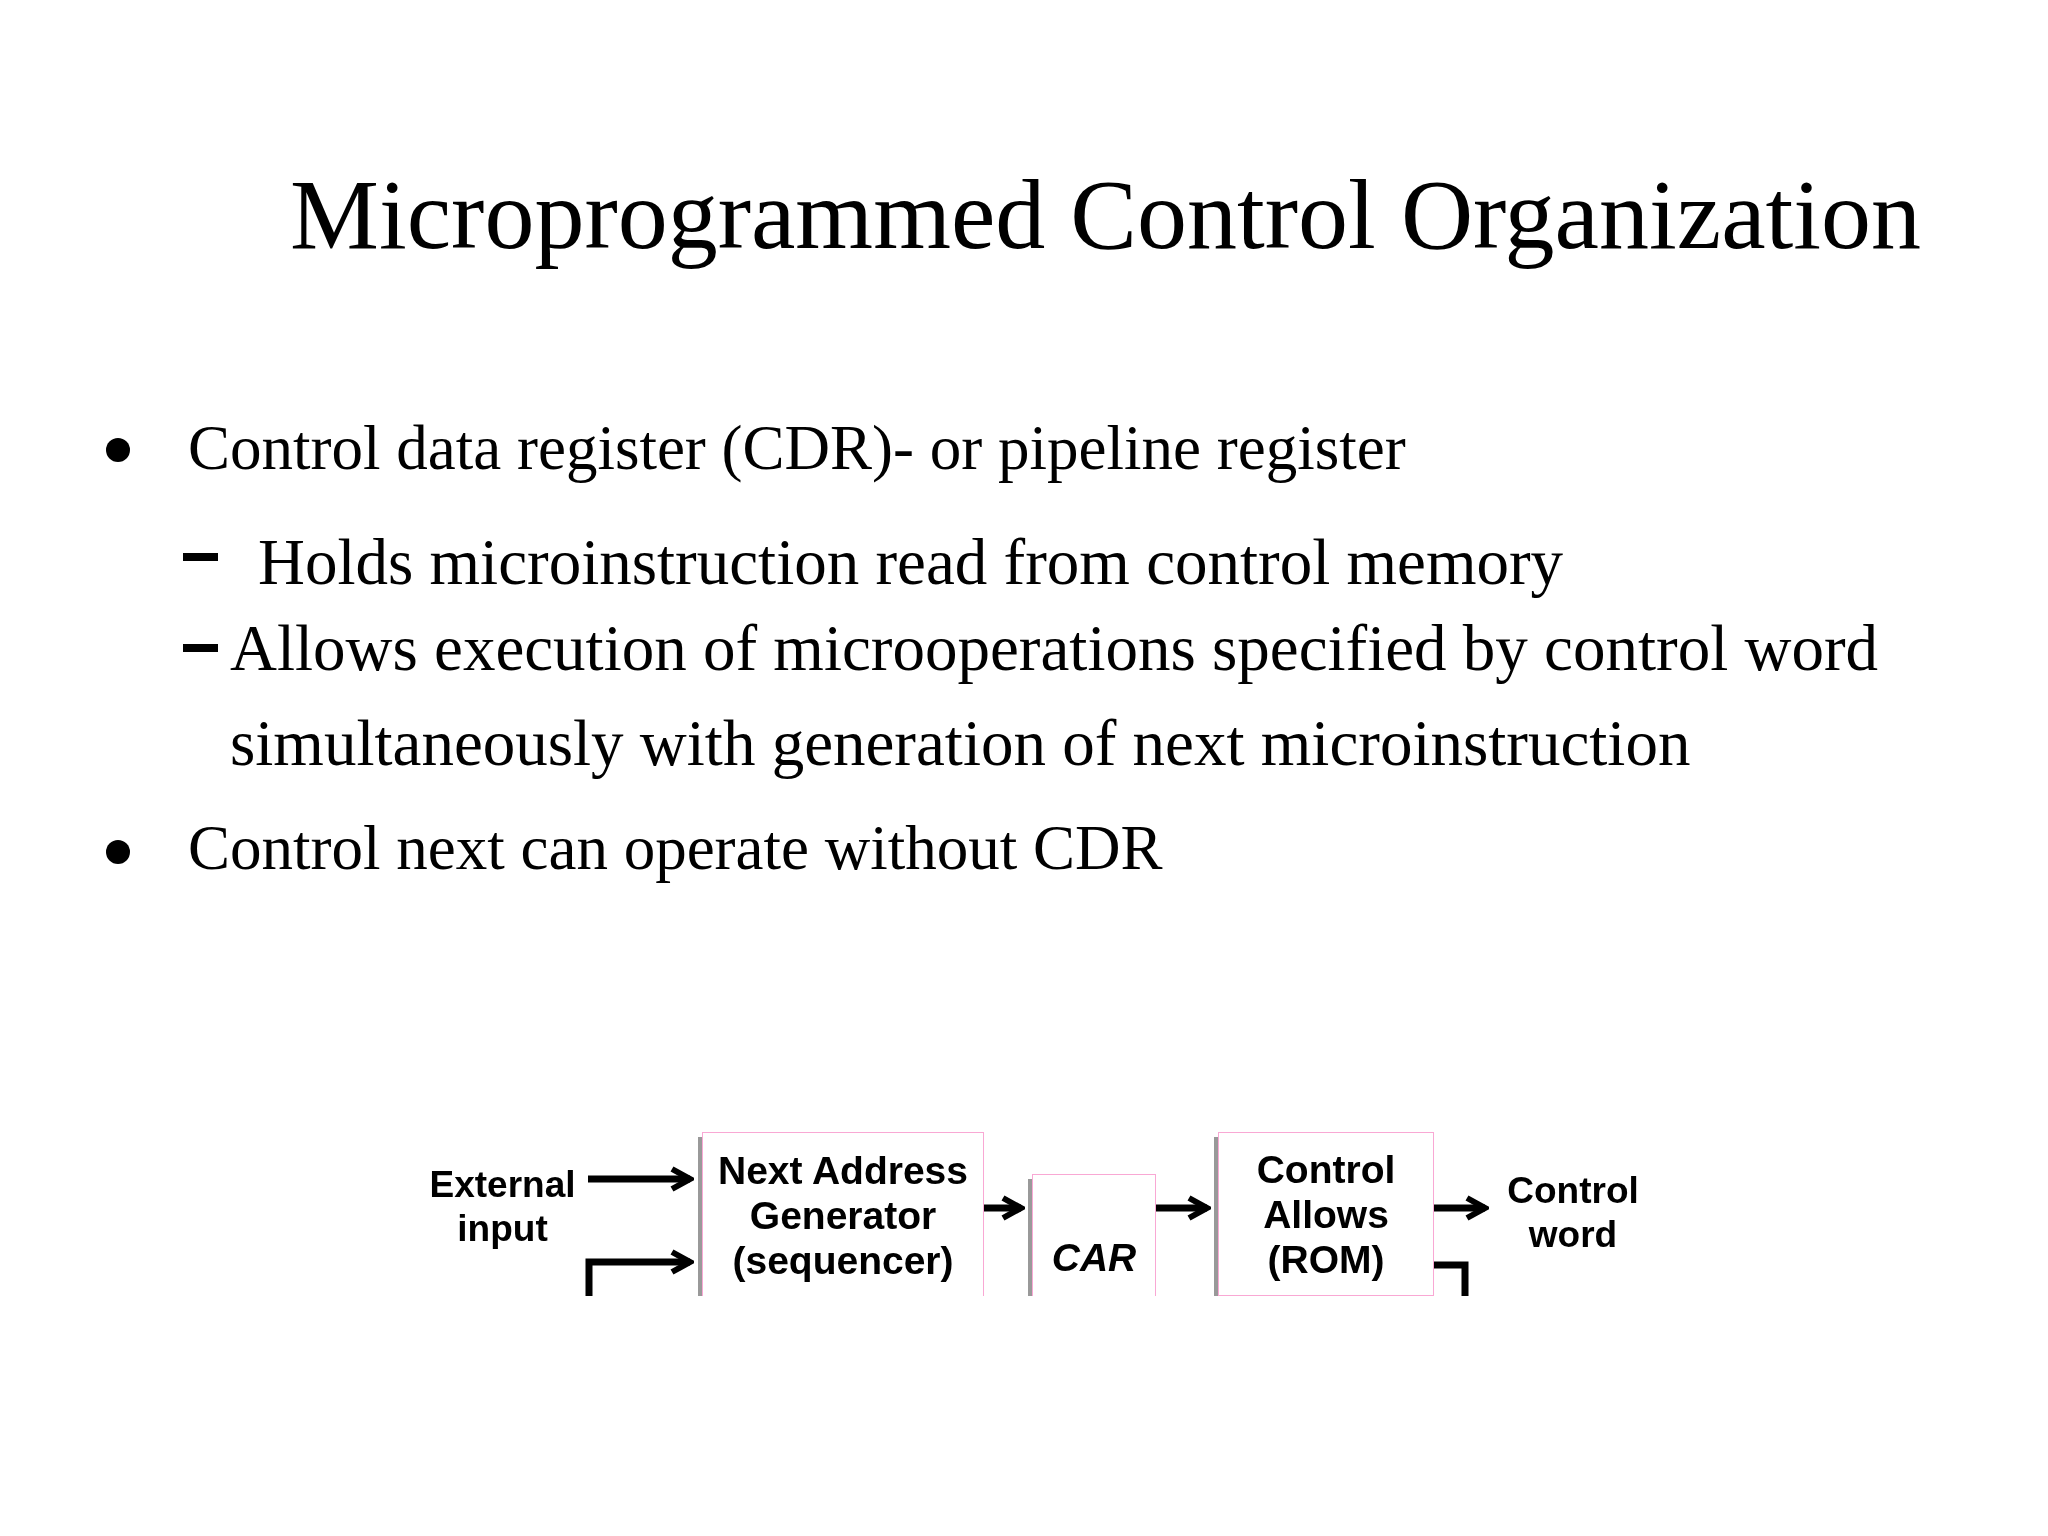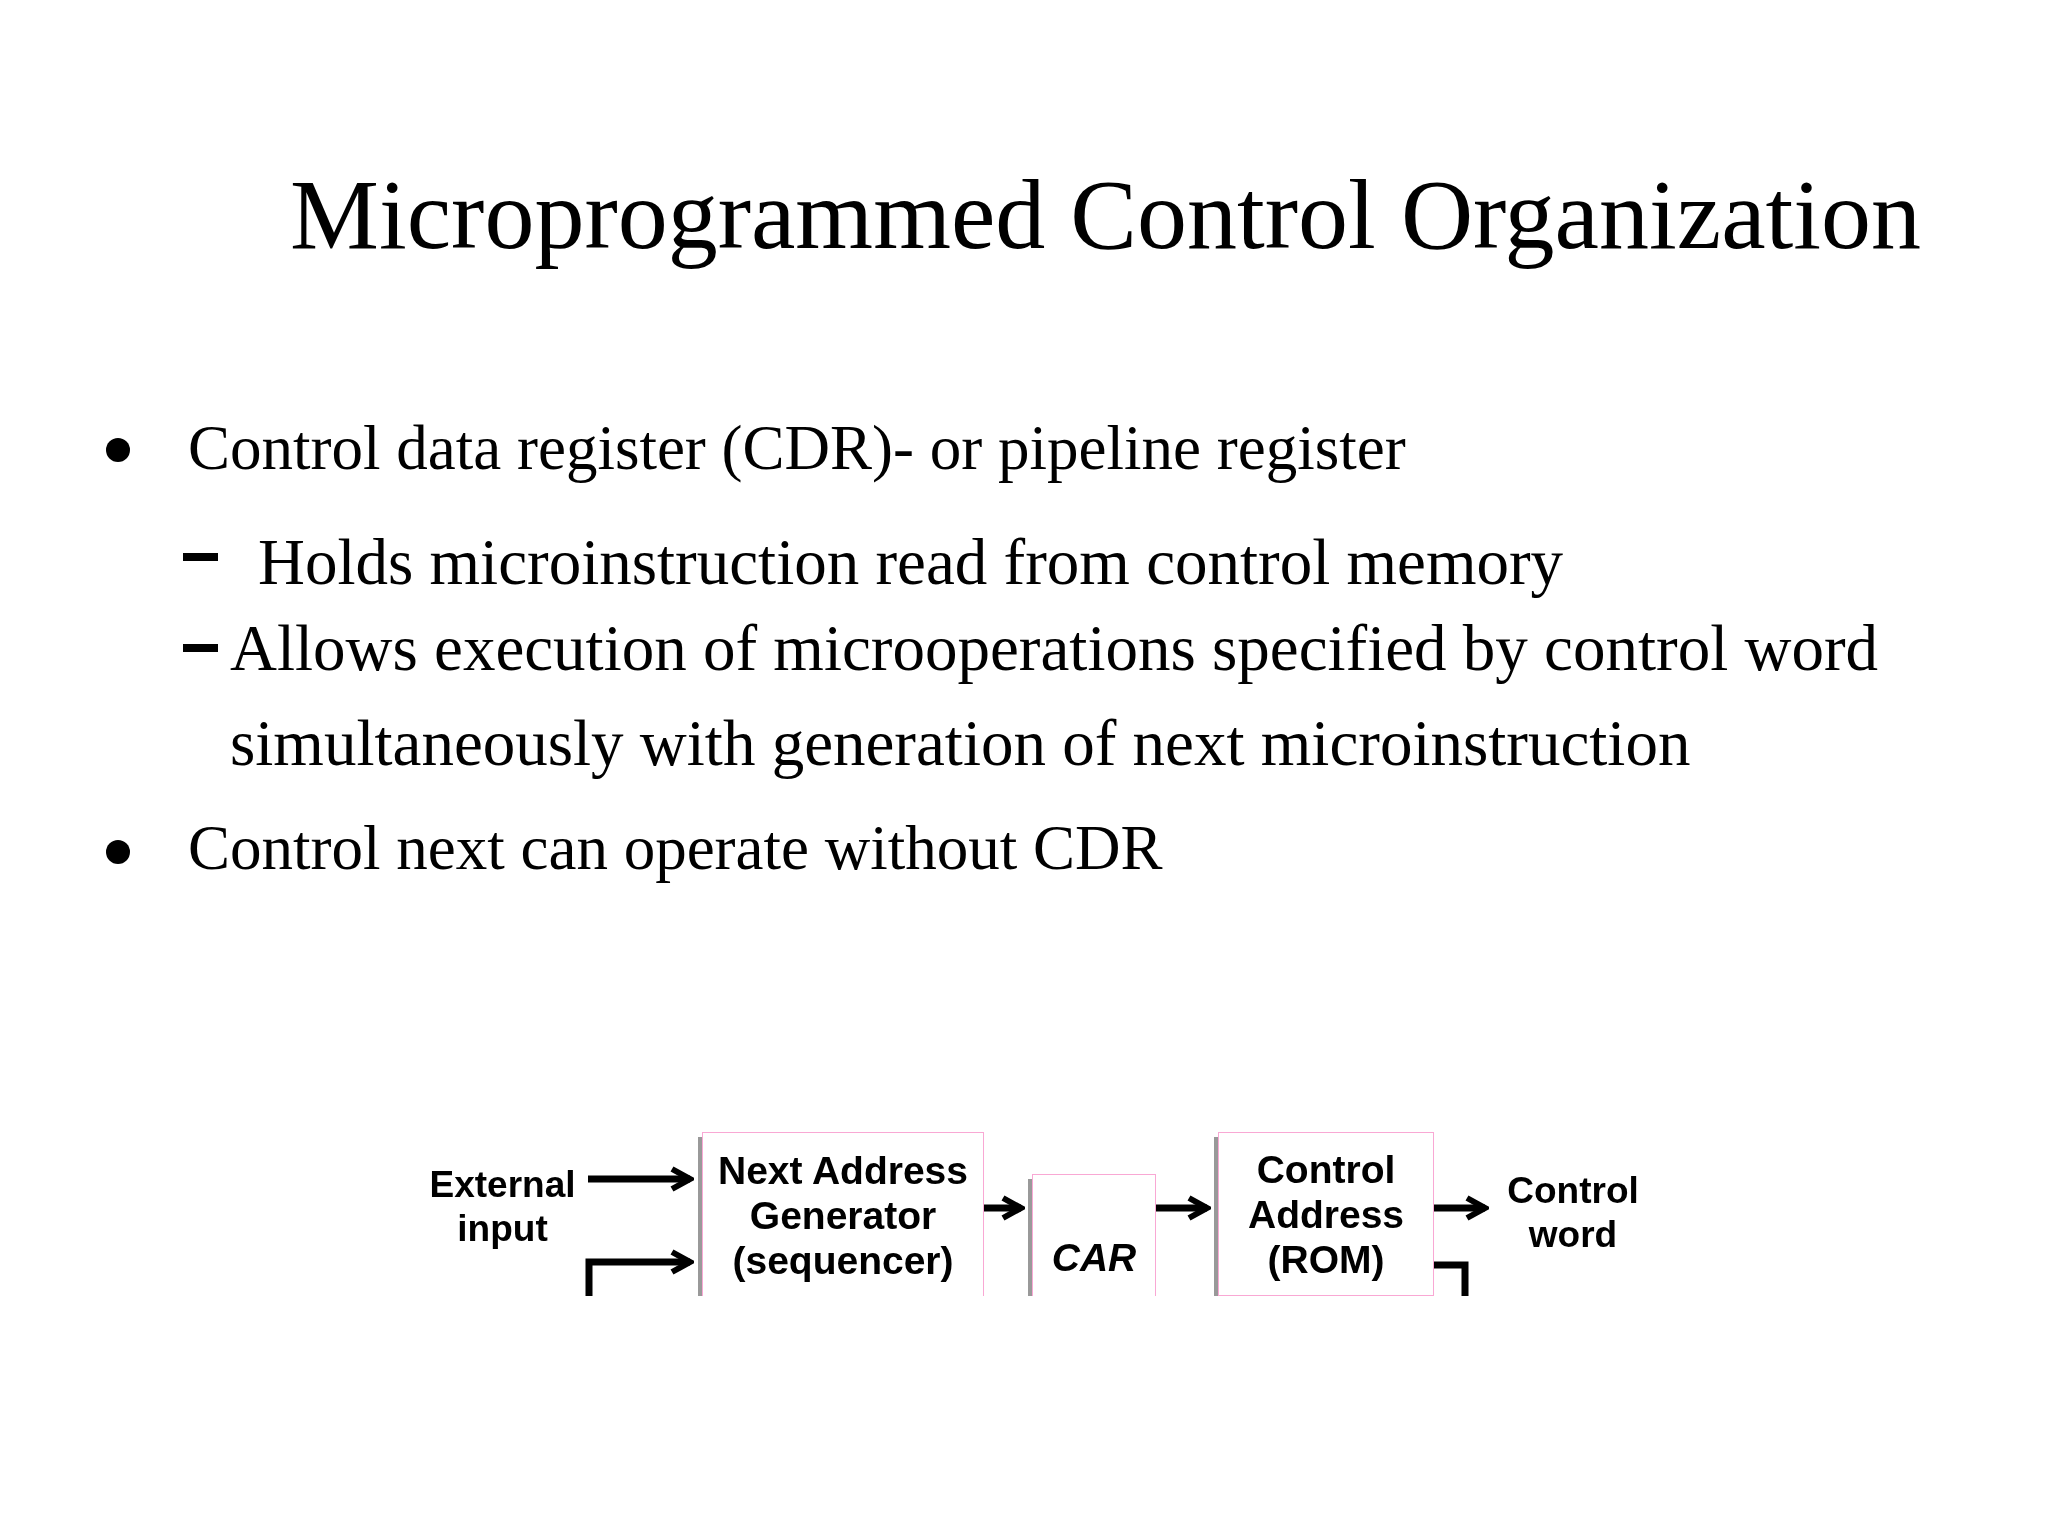--- a/index.html
+++ b/index.html
@@ -86,21 +86,21 @@
     <div>Generator</div>
     <div>(sequencer)</div>
   </div>
 
   <div class="dbox" style="left:1032px;top:1174px;width:124px;height:166px;font-style:italic;">
     <div>CAR</div>
   </div>
 
   <div class="dbox" style="left:1218px;top:1132px;width:216px;height:164px;">
     <div>Control</div>
-    <div>Address</div>
+    <div>Allows</div>
     <div>(ROM)</div>
   </div>
 
   <div class="dlabel" style="left:1494px;top:1169px;width:158px;">
     <div>Control</div>
     <div>word</div>
   </div>
 
   <div class="pagenum">8</div>
 

